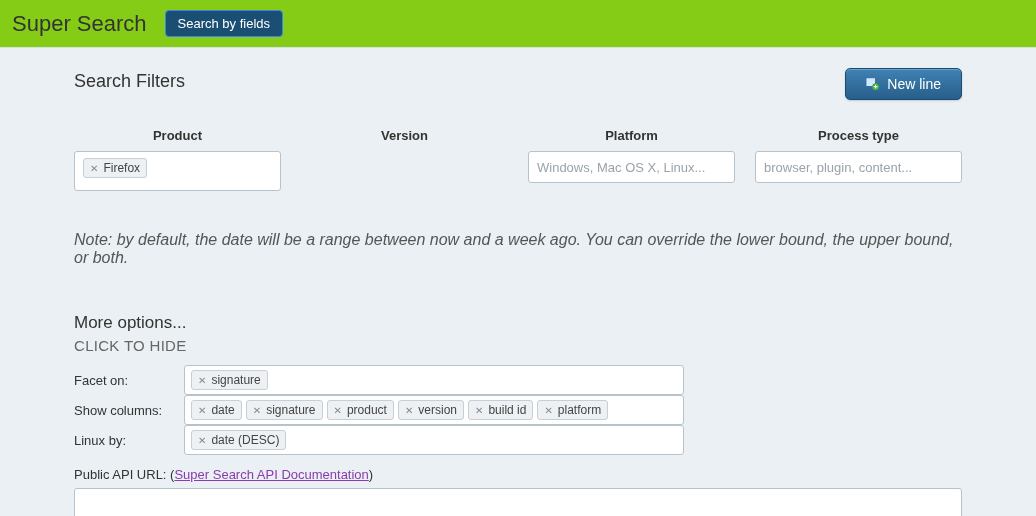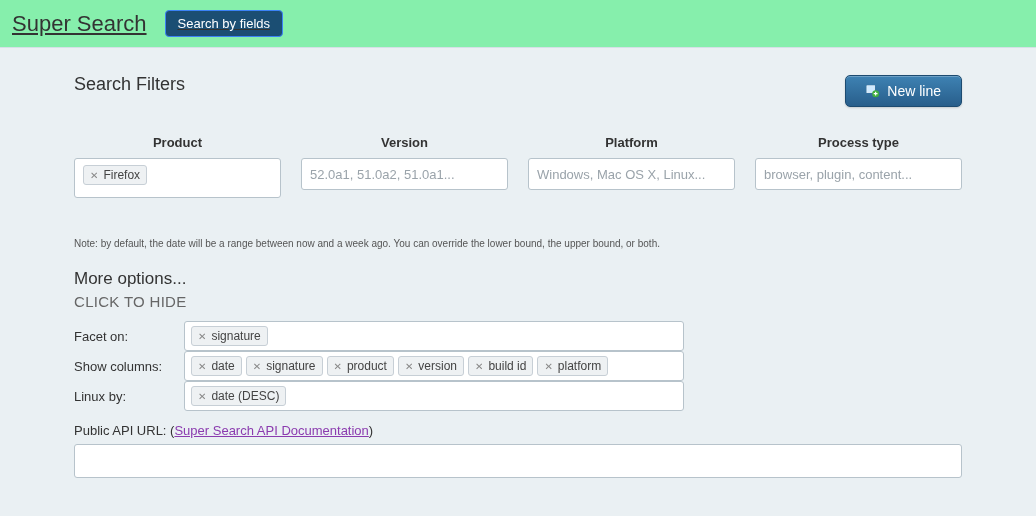--- a/index.html
+++ b/index.html
@@ -4,27 +4,26 @@
 <style>
   * { box-sizing: border-box; margin: 0; padding: 0; }
   body {
     font-family: Arial, Helvetica, sans-serif;
     background: #eaf0f3;
     color: #333;
     font-size: 13px;
     width: 1036px;
   }
   .top-bar {
-    background: #86efac;
+    background: #84cc16;
     padding: 10px 12px;
     display: flex;
     align-items: center;
     gap: 18px;
     border-bottom: 1px solid #d5e0e6;
-    text-decoration: underline;
   }
   .page-title {
     font-size: 22px;
     font-weight: 400;
     color: #333;
   }
   .tab-btn {
     background: #1b4e73;
     color: #fff;
     border: 1px solid #3b82f6;
@@ -42,21 +41,21 @@
     align-items: center;
     margin-bottom: 28px;
   }
   .filters-title {
     font-size: 18px;
     font-weight: 400;
     color: #333;
   }
   .action-buttons {
     display: flex;
-    margin-top: 13px;
+    margin-top: 6px;
   }
   .action-btn {
     background: linear-gradient(#3e82b3, #285e8b);
     color: #fff;
     border: 1px solid #1d4b70;
     border-radius: 5px;
     padding: 7px 20px;
     font-size: 14px;
     cursor: pointer;
     display: flex;
@@ -115,23 +114,24 @@
     background: #fff;
     border-radius: 3px;
     padding: 6px 8px;
     min-height: 40px;
     display: flex;
     align-items: flex-start;
     flex-wrap: wrap;
     gap: 4px;
   }
   .note {
-    font-size: 10px;
+    font-style: italic;
+    font-size: 16px;
     color: #555;
-    margin-bottom: 20px;
+    margin-bottom: 46px;
   }
   .more-options-title {
     font-size: 17px;
     color: #333;
     margin-bottom: 4px;
   }
   .click-to-hide {
     font-size: 15px;
     color: #666;
     margin-bottom: 11px;
@@ -208,23 +208,20 @@
       <div class="filter-label">Product</div>
       <div class="product-box">
         <span class="tag">
           <span class="tag-x">✕</span>
           <span>Firefox</span>
         </span>
       </div>
     </div>
     <div class="filter-col">
       <div class="filter-label">Version</div>
-      <div class="filter-input-box">
-        <span class="placeholder-text">52.0a1, 51.0a2, 51.0a1...</span>
-      </div>
     </div>
     <div class="filter-col">
       <div class="filter-label">Platform</div>
       <div class="filter-input-box">
         <span class="placeholder-text">Windows, Mac OS X, Linux...</span>
       </div>
     </div>
     <div class="filter-col">
       <div class="filter-label">Process type</div>
       <div class="filter-input-box">

